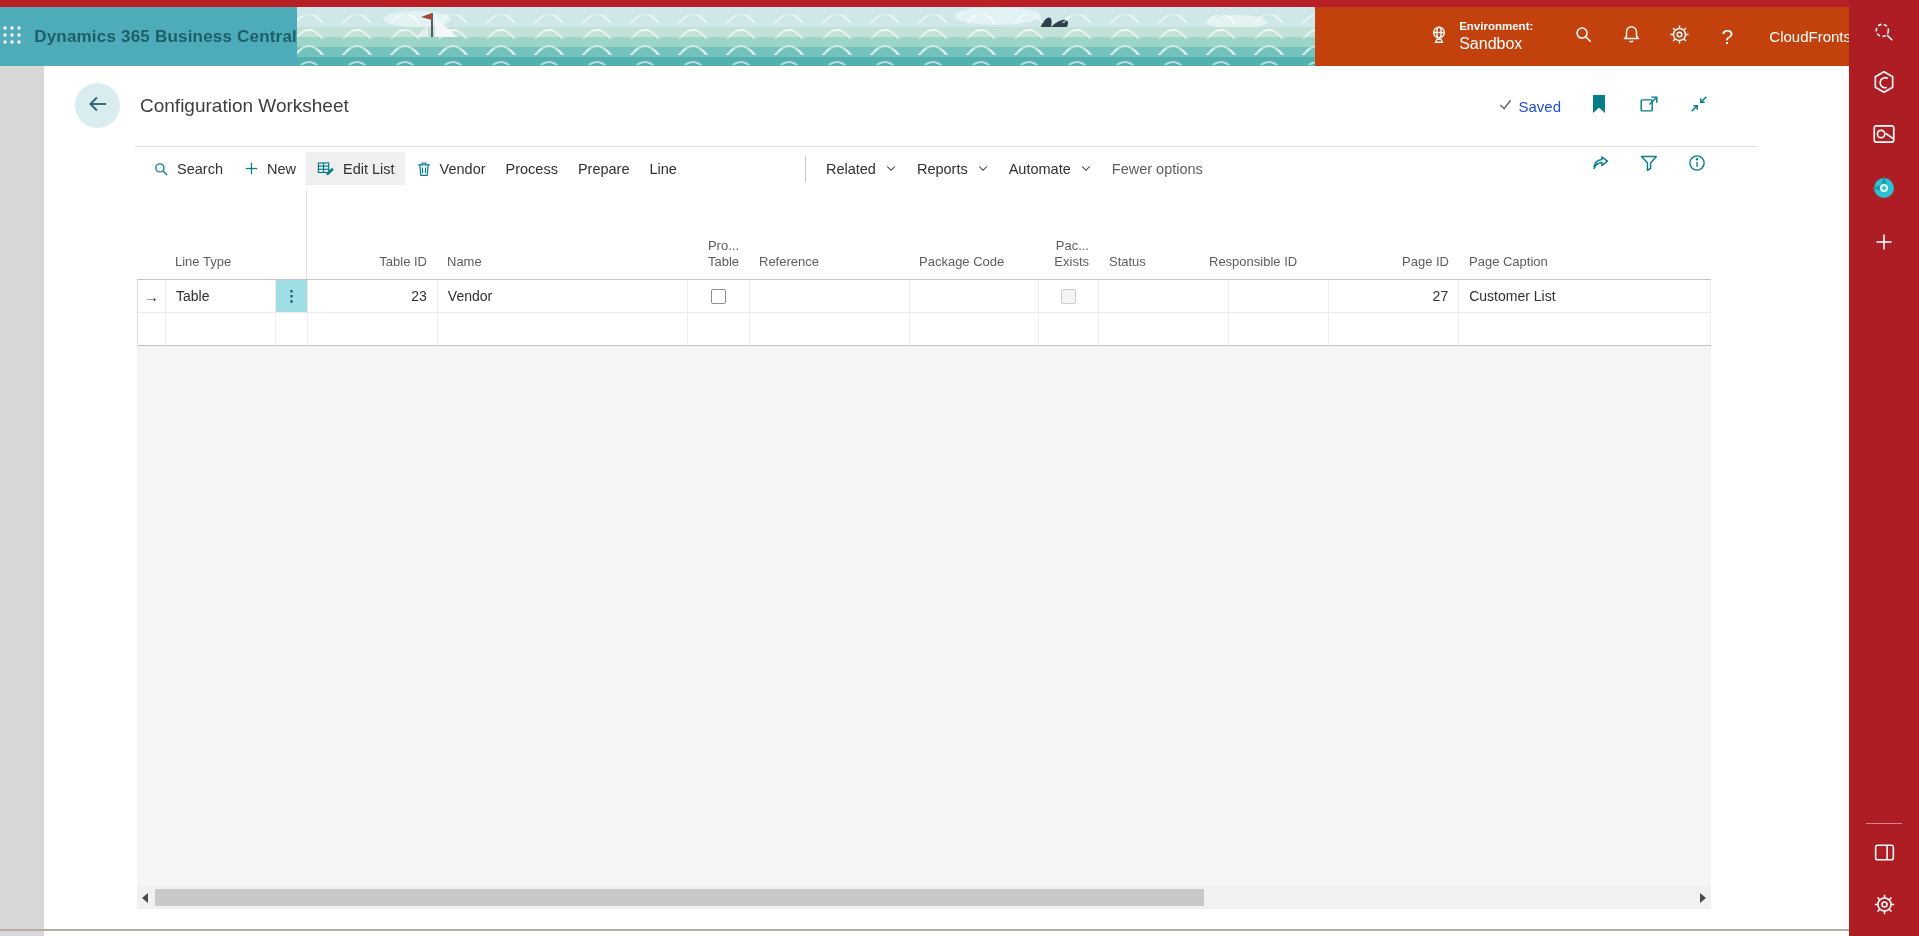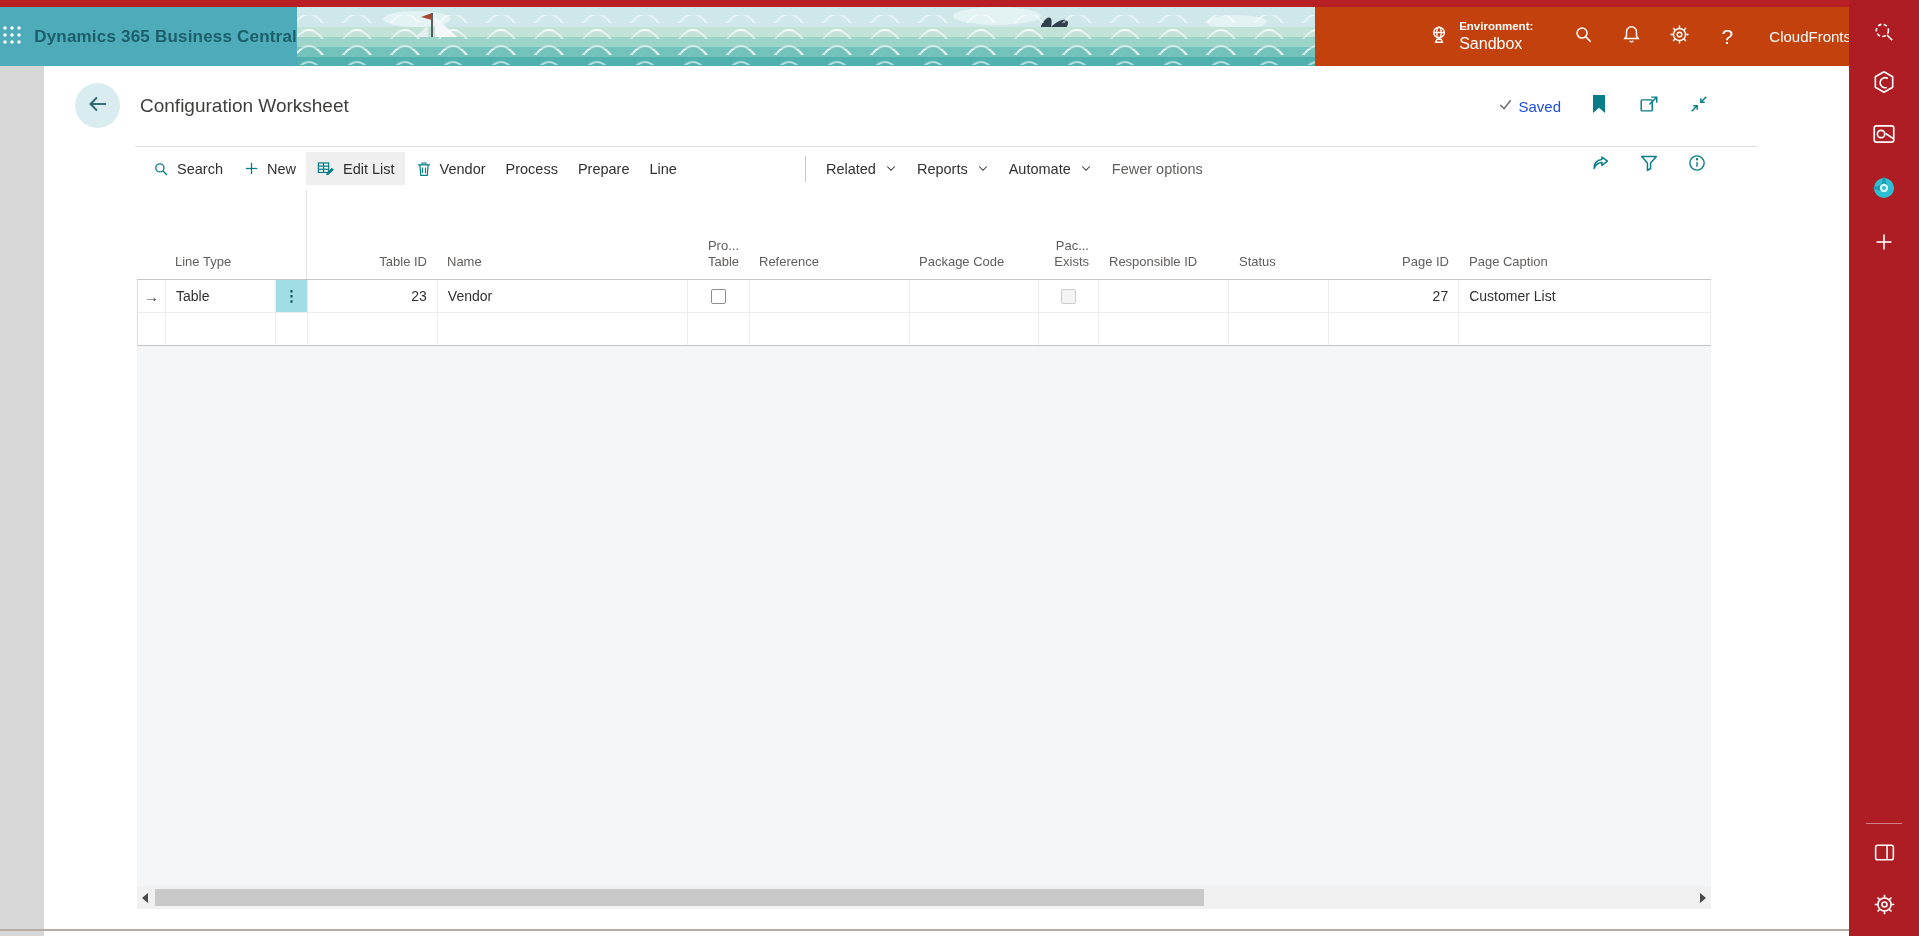--- a/index.html
+++ b/index.html
@@ -427,25 +427,25 @@
           <div class="hcell al-left" style="width: 160px;">
             <div>Reference</div>
           </div>
           <div class="hcell al-left" style="width: 130px;">
             <div>Package Code</div>
           </div>
           <div class="hcell al-right" style="width: 60px;">
             <div>Pac...</div>
             <div>Exists</div>
           </div>
+          <div class="hcell al-left" style="width: 100px;">
+            <div>Status</div>
+          </div>
           <div class="hcell al-left" style="width: 130px;">
             <div>Responsible ID</div>
-          </div>
-          <div class="hcell al-left" style="width: 100px;">
-            <div>Status</div>
           </div>
           <div class="hcell al-right" style="width: 130px;">
             <div>Page ID</div>
           </div>
           <div class="hcell al-left" style="width: 252px;">
             <div>Page Caption</div>
           </div>
         </div>
       <div class="grows">
           <div class="grow">

